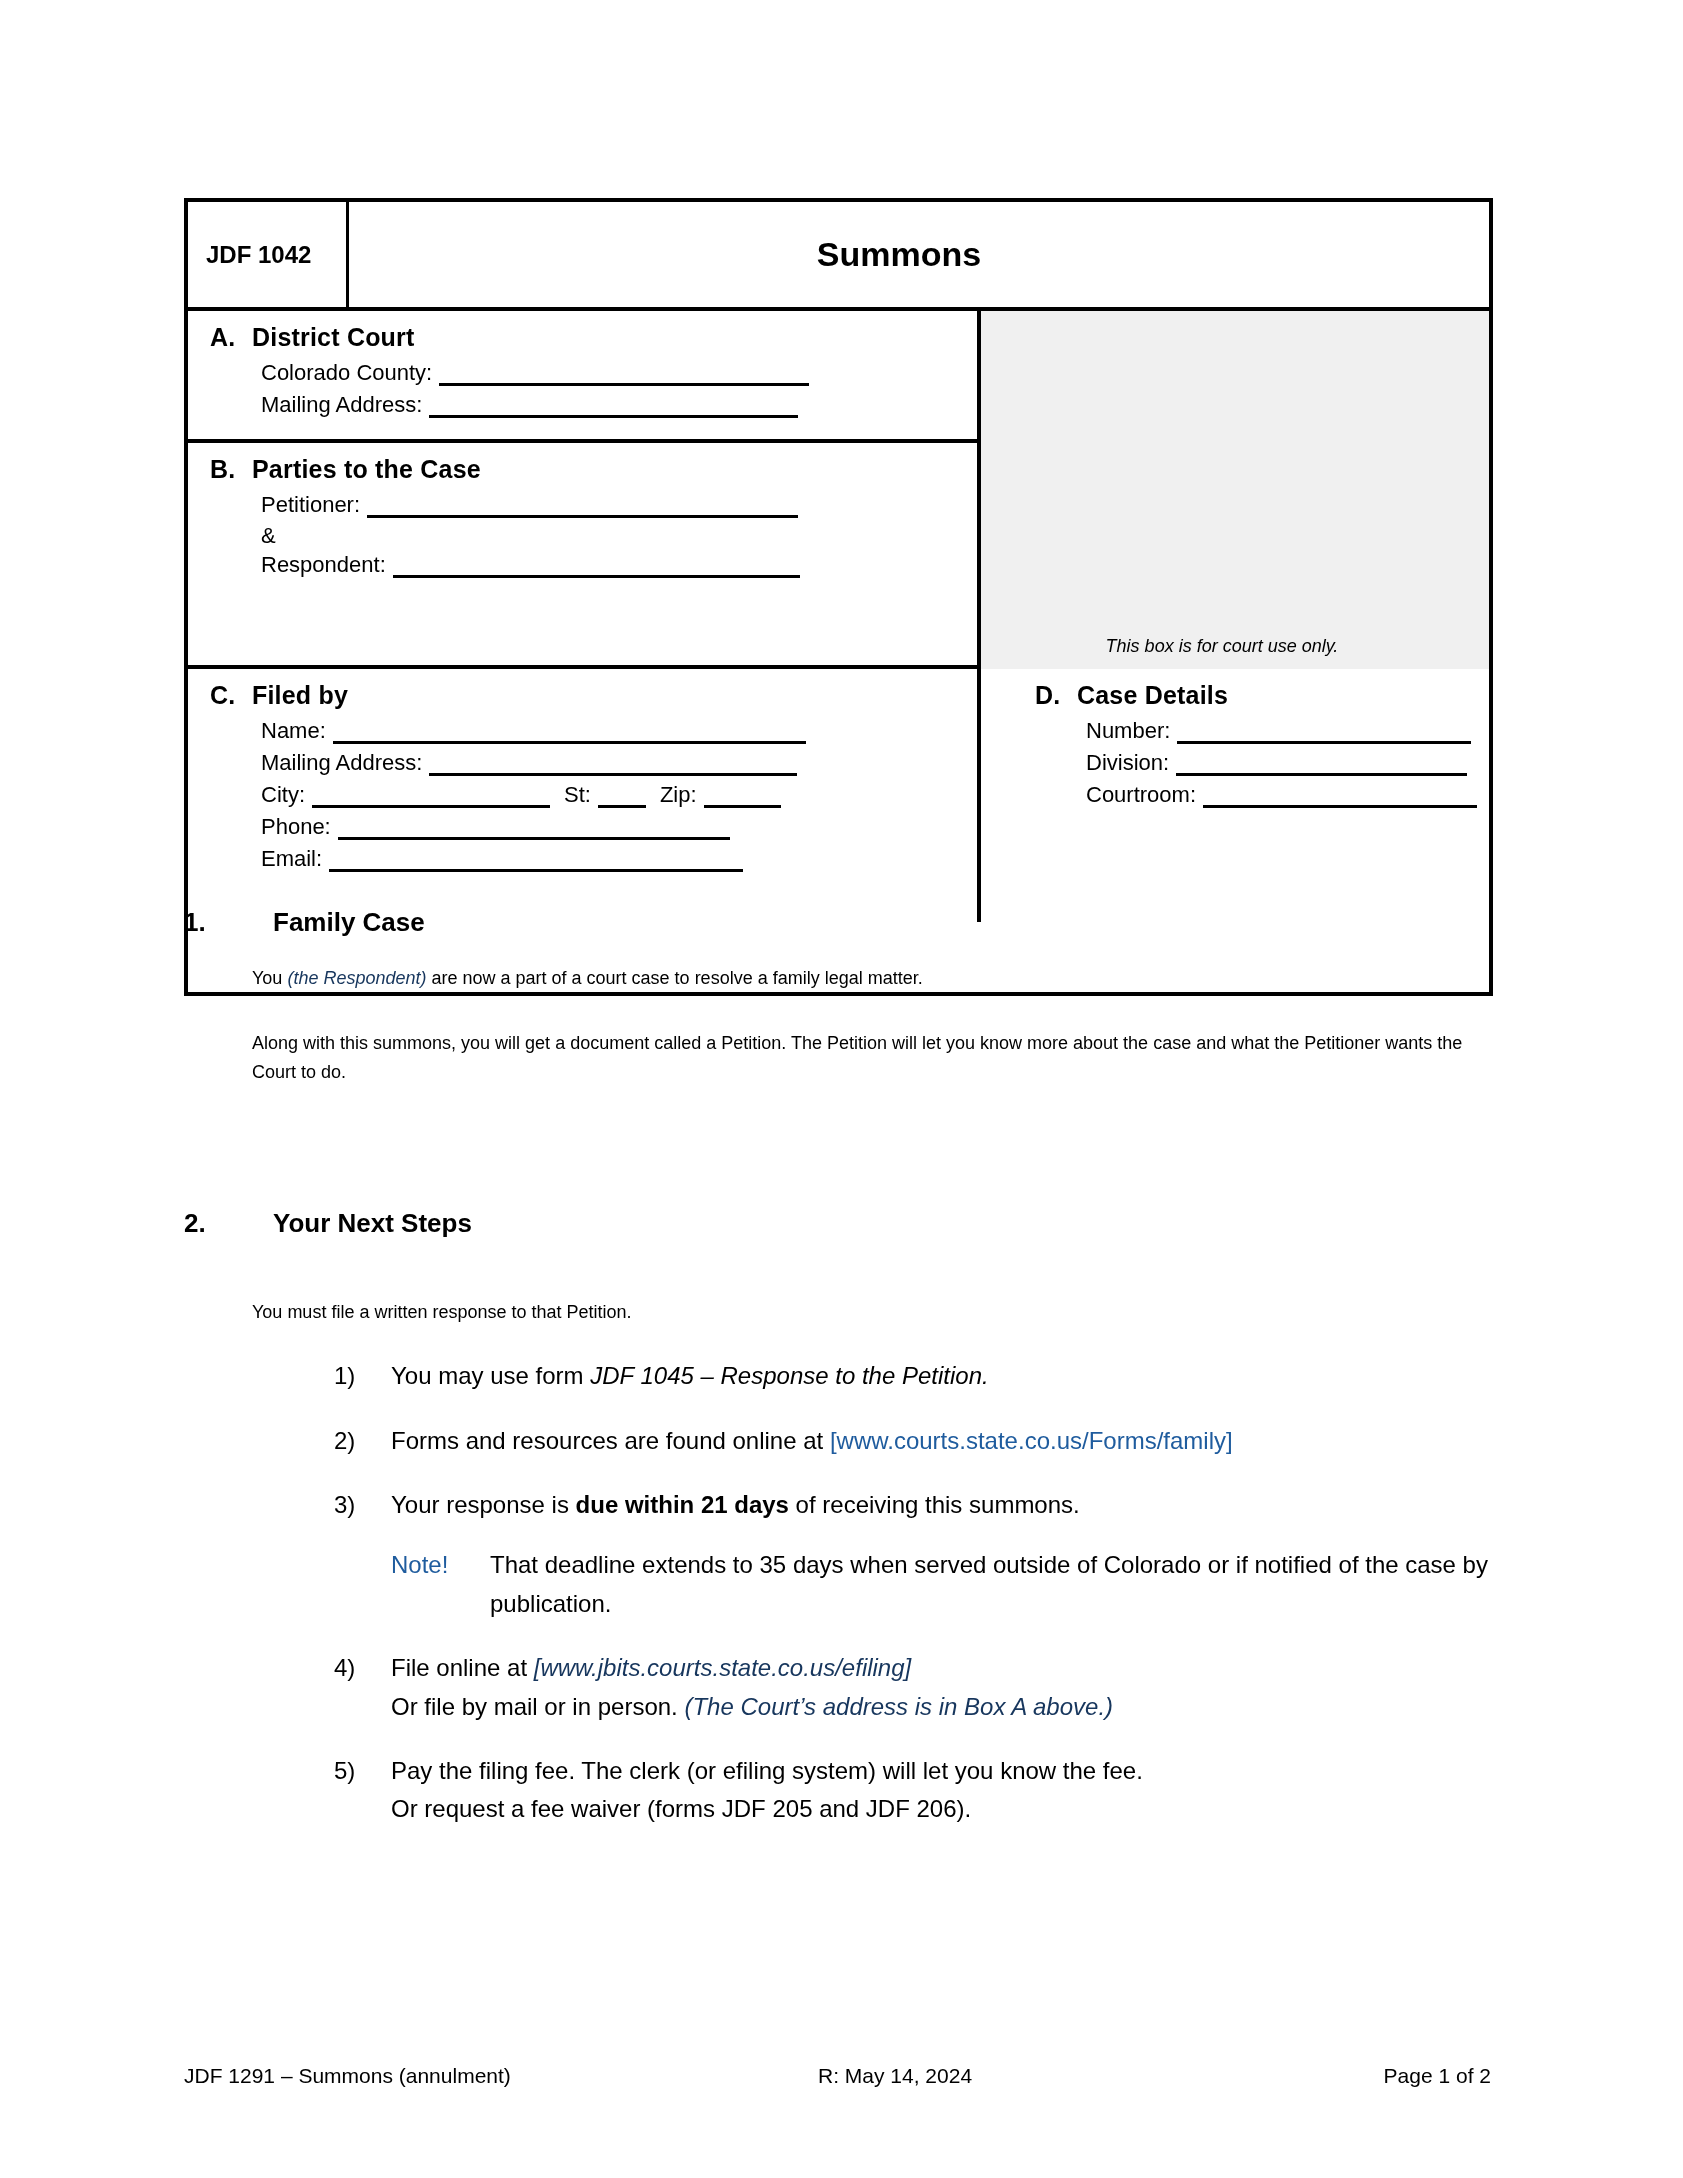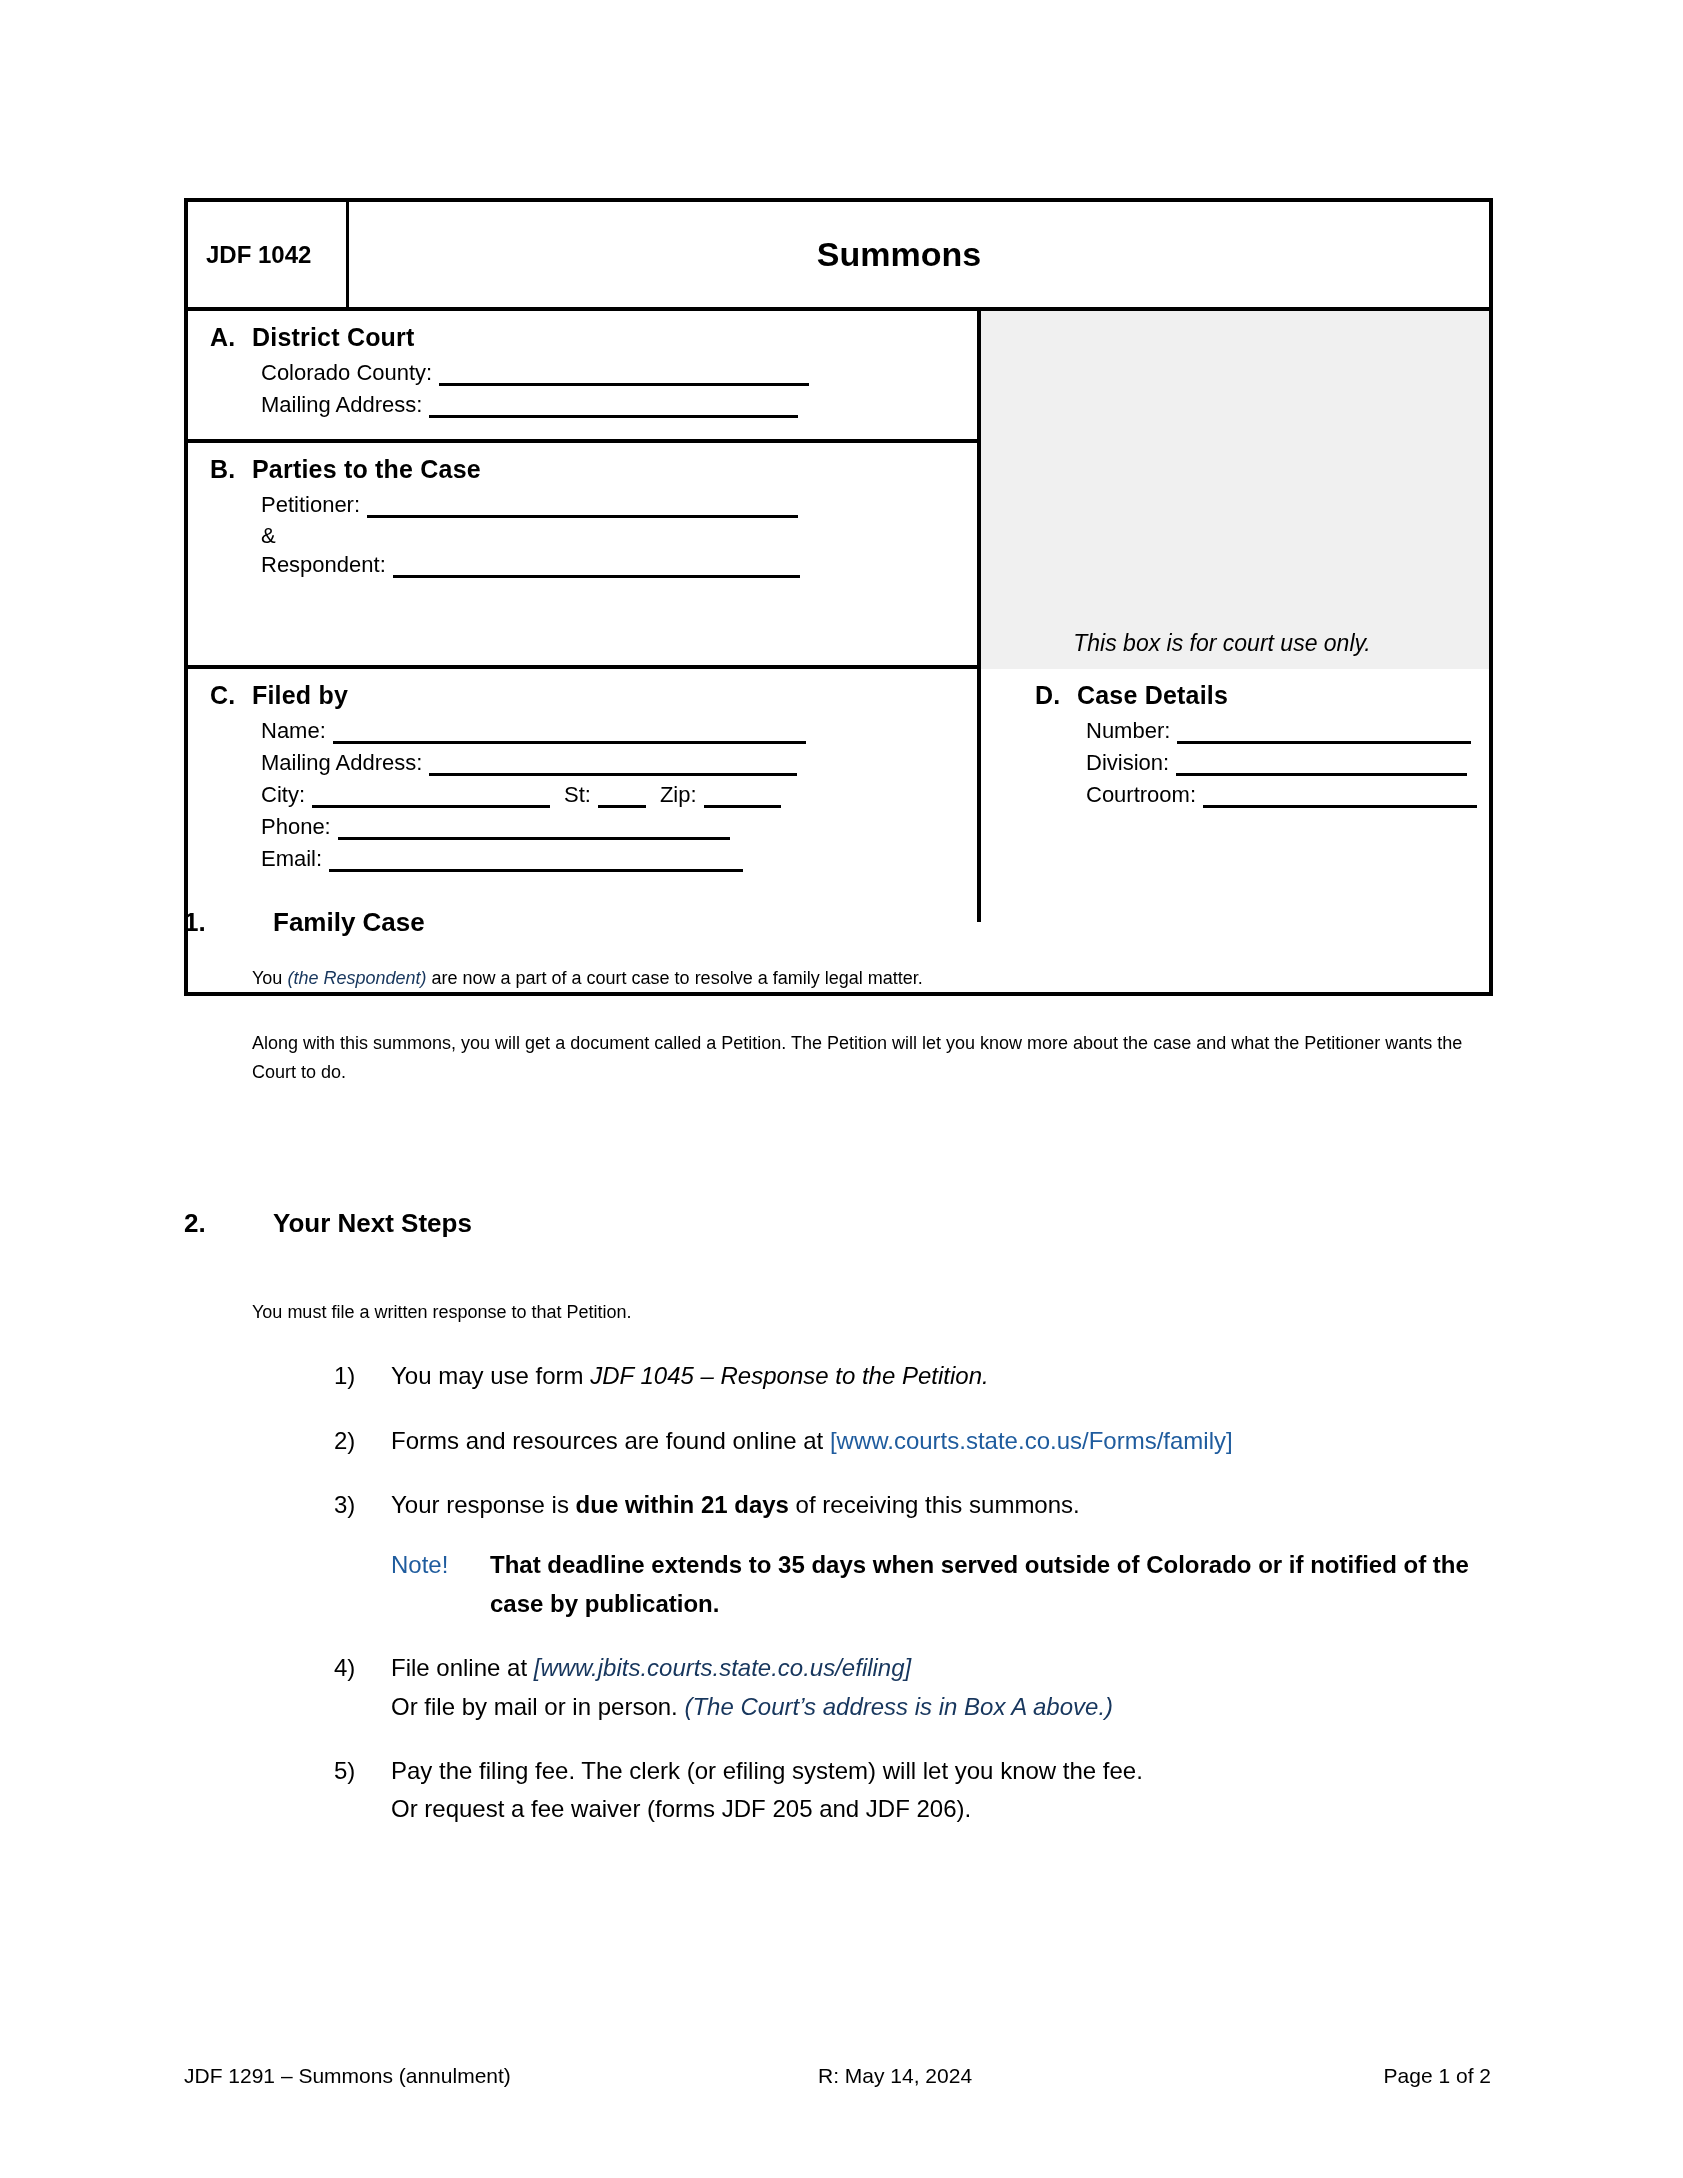--- a/index.html
+++ b/index.html
@@ -73,21 +73,21 @@
     box-sizing: border-box;
     background: #f0f0f0;
     position: relative;
   }
   .courtuse-text {
     position: absolute;
     left: 0; right: 0;
     bottom: 12px;
     text-align: center;
     font-style: italic;
-    font-size: 23px;
+    font-size: 18px;
     padding-right: 26px;
   }
 
   .box-a, .box-b {
     box-sizing: border-box;
     border-bottom: 4px solid #000;
     padding: 12px 0 14px 22px;
   }
   .box-a { height: 132px; }
   .box-b { height: 226px; }
@@ -177,21 +177,21 @@
 
   .note {
     display: flex;
     font-size: 24px;
     line-height: 1.6;
     margin-left: 57px;
     margin-top: 22px;
     margin-bottom: 26px;
   }
   .note .lbl { width: 99px; flex: none; color: #1f5c9e; }
-  .note .txt { flex: 1; font-weight: bold; }
+  .note .txt { flex: 1; }
 
   
   .footer {
     position: absolute;
     left: 184px;
     top: 2064px;
     width: 1317px;
     display: flex;
     font-size: 21px;
   }

